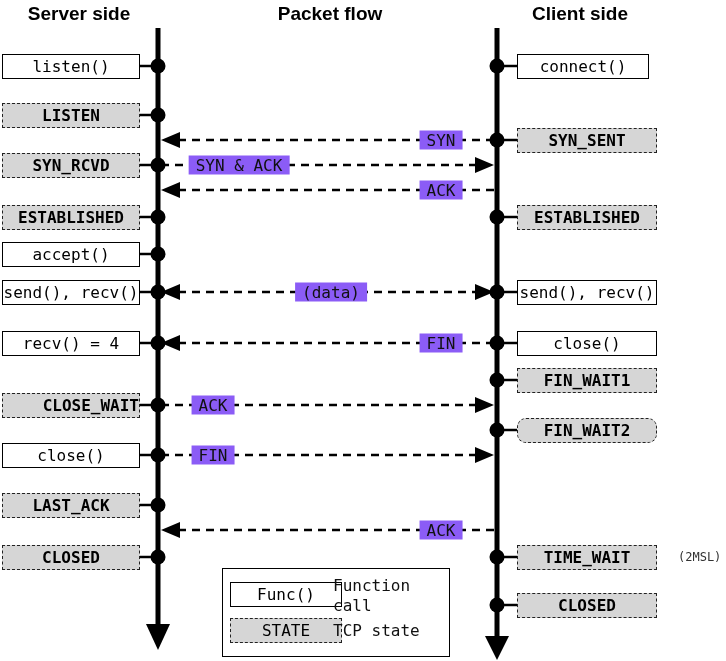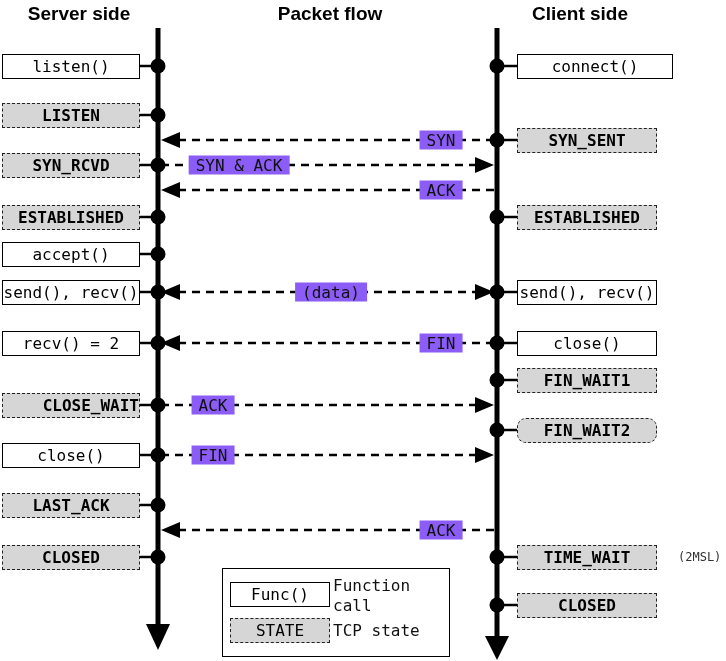--- a/index.html
+++ b/index.html
@@ -11,21 +11,21 @@
   .node{position:absolute;height:25px;box-sizing:border-box;display:flex;align-items:center;
         justify-content:center;font-size:16px;color:#000000;white-space:nowrap;}
   .node.function{background:#fff;border:1.5px solid #000;}
   .node.state{background:var(--state-fill,#d6d6d6);border:1.5px dashed #222;font-weight:bold;}
   .node span{display:block;}
   .packet-label{position:absolute;transform:translate(-50%,-50%);background:#8b5cf6;
         padding:0 7px;font-size:16px;color:#111;white-space:nowrap;z-index:3;}
   .note{position:absolute;font-size:12px;color:#333;white-space:nowrap;}
   .legend-box{position:absolute;left:222px;top:568px;width:228px;height:89px;
         box-sizing:border-box;border:1.5px solid #000;background:#fff;}
-  .legend-sample{width:100px;left:230px;}
+  .legend-sample{width:112px;left:230px;}
   #legend-func-sample{top:582px;font-weight:normal;}
   #legend-state-sample{top:618px;font-weight:normal;}
   .legend-text{position:absolute;left:333px;font-size:16px;color:#111;line-height:20px;}
   #legend-func-label{top:576px;width:100px;}
   #legend-state-label{top:621px;white-space:nowrap;}
 </style>
 </head>
 <body>
 
 <div id="stage">
@@ -110,35 +110,35 @@
       <div class="node state" style="left: 2px; top: 205px; width: 138px;">
         <div class="">ESTABLISHED</div>
       </div>
       <div class="node function" style="left: 2px; top: 242px; width: 138px;">
         <div class="">accept()</div>
       </div>
       <div class="node function" style="left: 2px; top: 280px; width: 138px;">
         <div class="">send(), recv()</div>
       </div>
       <div class="node function" style="left: 2px; top: 331px; width: 138px;">
-        <div class="">recv() = 2</div>
+        <div class="">recv() = 4</div>
       </div>
       <div class="node state" style="left: 2px; top: 393px; width: 138px; justify-content: flex-end;">
         <div class="">CLOSE_WAIT</div>
       </div>
       <div class="node function" style="left: 2px; top: 443px; width: 138px;">
         <div class="">close()</div>
       </div>
       <div class="node state" style="left: 2px; top: 493px; width: 138px;">
         <div class="">LAST_ACK</div>
       </div>
       <div class="node state" style="left: 2px; top: 545px; width: 138px;">
         <div class="">CLOSED</div>
       </div>
-      <div class="node function" style="left: 517px; top: 54px; width: 156px;">
+      <div class="node function" style="left: 517px; top: 54px; width: 132px;">
         <div class="">connect()</div>
       </div>
       <div class="node state" style="left: 517px; top: 128px; width: 140px;">
         <div class="">SYN_SENT</div>
       </div>
       <div class="node state" style="left: 517px; top: 205px; width: 140px;">
         <div class="">ESTABLISHED</div>
       </div>
       <div class="node function" style="left: 517px; top: 280px; width: 140px;">
         <div class="">send(), recv()</div>

